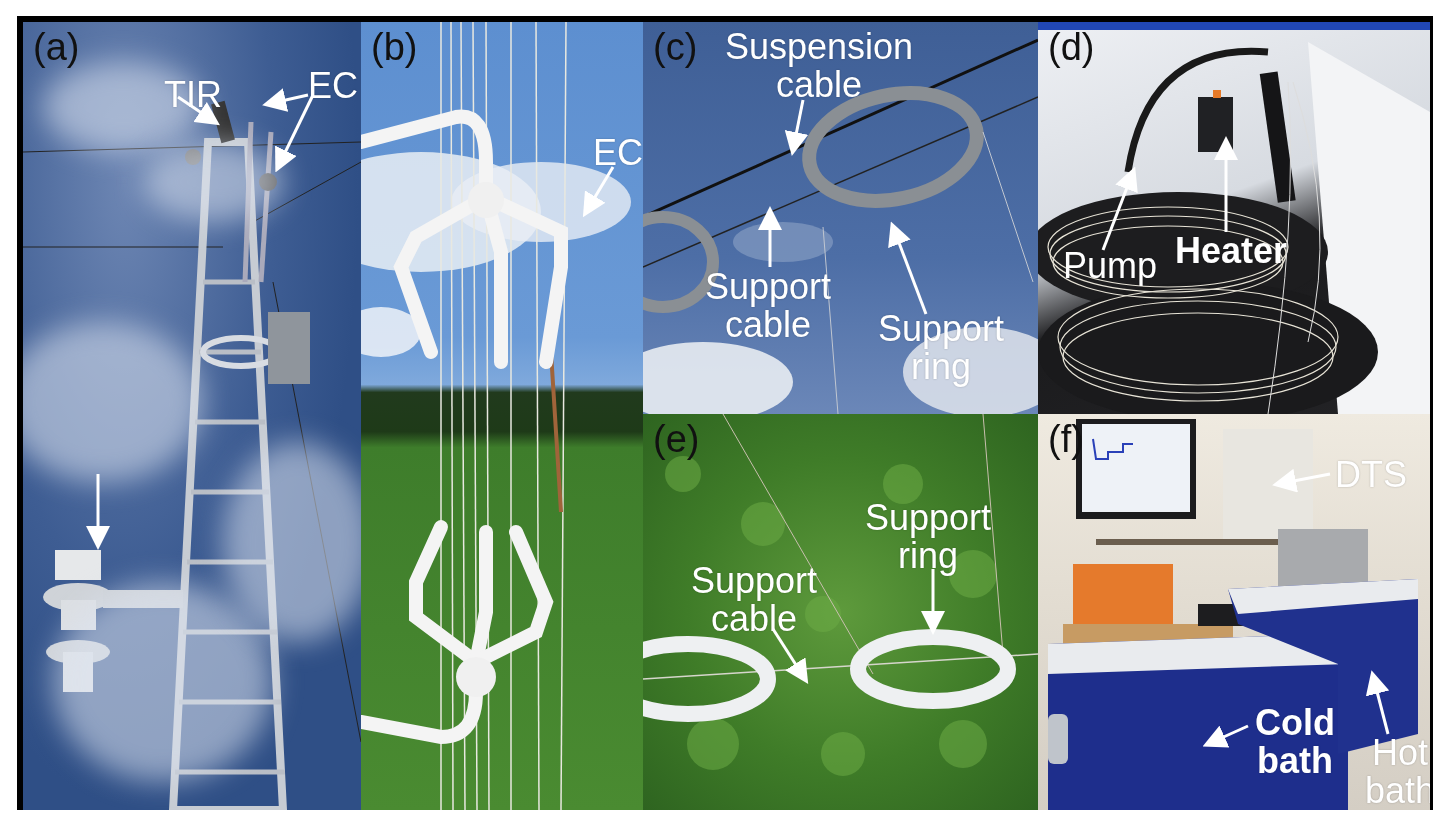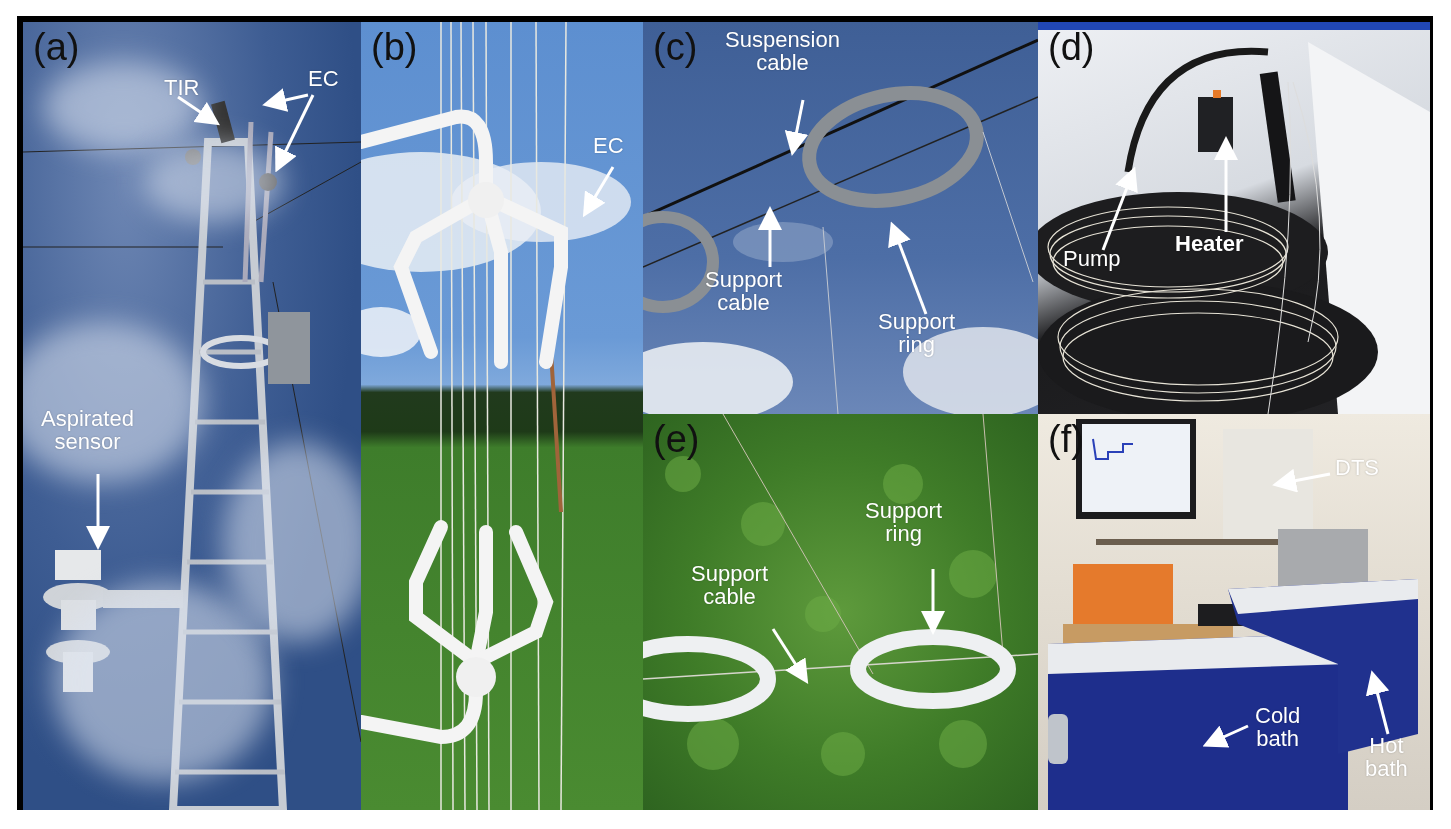--- a/index.html
+++ b/index.html
@@ -1,20 +1,20 @@
 <!DOCTYPE html>
 <html><head>
 <meta charset="utf-8">
 <style>
   html, body { margin:0; padding:0; background:#ffffff; }
   body { width:1451px; height:829px; position:relative; overflow:hidden; font-family:"Liberation Sans", sans-serif; }
   .frame { position:absolute; left:17px; top:16px; width:1410px; height:788px; border:3px solid #000; background:#000; }
   .panel { position:absolute; overflow:hidden; }
   .panel-letter { position:absolute; left:10px; top:6px; font-size:38px; color:#111; font-family:"Liberation Sans", sans-serif; line-height:1; }
-  .lbl { position:absolute; color:#fff; font-size:22px; line-height:1.05; text-align:center; white-space:nowrap; text-shadow:0 0 2px rgba(0,0,0,0.25); }
+  .lbl { position:absolute; color:#fff; font-size:36px; line-height:1.05; text-align:center; white-space:nowrap; text-shadow:0 0 2px rgba(0,0,0,0.25); }
   svg.arrow { position:absolute; left:0; top:0; overflow:visible; pointer-events:none; }
   
   #pa { left:3px; top:3px; width:338px; height:788px;
         background: radial-gradient(ellipse at 30% 20%, #6d86b3 0%, #3e5d93 45%, #2f4f86 70%),#3b5a91; }
   #pa .cloud { position:absolute; border-radius:50%; background:rgba(220,228,240,0.55); filter:blur(14px); }
   
   #pb { left:341px; top:3px; width:282px; height:788px;
         background: linear-gradient(#5d8fd0 0%, #6a9ad6 40%, #7fa9dc 46%, #213a1d 47%, #1e3a18 52%, #3e7d2b 54%, #4a8b31 100%); }
   
   #pc { left:623px; top:3px; width:395px; height:392px;
@@ -66,24 +66,20 @@
       <rect x="32" y="528" width="46" height="30" fill="#e6e8ea"></rect>
       <ellipse cx="55" cy="575" rx="35" ry="14" fill="#cfd3d8"></ellipse>
       <rect x="38" y="578" width="35" height="30" fill="#dcdfe3"></rect>
       <ellipse cx="55" cy="630" rx="32" ry="12" fill="#cfd3d8"></ellipse>
       <rect x="40" y="630" width="30" height="40" fill="#dfe2e6"></rect>
       <rect x="80" y="568" width="80" height="18" fill="#cdd1d6"></rect>
     </svg>
     <div class="panel-letter">(a)</div>
     <div class="lbl" style="left:141px;top:54px;">TIR</div>
     <div class="lbl" style="left:285px;top:45px;">EC</div>
-    <div class="lbl" style="left:18px;top:385px;">
-      <div>Aspirated</div>
-      <div>sensor</div>
-    </div>
     <svg class="arrow" width="338" height="788">
       <defs>
           <marker id="ah" markerWidth="8" markerHeight="8" refX="6" refY="4" orient="auto">
             <path d="M0,0 L8,4 L0,8 Z" fill="#fff"></path>
           </marker>
         </defs>
       <line x1="155" y1="75" x2="192" y2="100" stroke="#fff" stroke-width="3" marker-end="url(#ah)"></line>
       <line x1="285" y1="73" x2="245" y2="82" stroke="#fff" stroke-width="3" marker-end="url(#ah)"></line>
       <line x1="290" y1="73" x2="255" y2="145" stroke="#fff" stroke-width="3" marker-end="url(#ah)"></line>
       <line x1="75" y1="452" x2="75" y2="522" stroke="#fff" stroke-width="3" marker-end="url(#ah)"></line>
@@ -255,21 +251,21 @@
       <rect x="25" y="210" width="170" height="65" fill="#c79b63"></rect>
       <rect x="160" y="190" width="90" height="22" fill="#1d1d1f"></rect>
       <path d="M10,230 L290,220 L310,250 L310,396 L10,396 Z" fill="#1e2e8c"></path>
       <path d="M10,230 L290,220 L310,250 L10,260 Z" fill="#e9ebee"></path>
       <path d="M190,175 L380,165 L380,320 L300,340 L300,250 L200,210 Z" fill="#20318e"></path>
       <path d="M190,175 L380,165 L380,185 L200,200 Z" fill="#e9ebee"></path>
       <rect x="10" y="300" width="20" height="50" rx="6" fill="#bfc4cb"></rect>
     </svg>
     <div class="panel-letter">(f)</div>
     <div class="lbl" style="left:297px;top:42px;">DTS</div>
-    <div class="lbl" style="left:217px;top:290px;">
+    <div class="lbl" style="left:217px;top:290px;font-weight:bold;">
       <div>Cold</div>
       <div>bath</div>
     </div>
     <div class="lbl" style="left:327px;top:320px;">
       <div>Hot</div>
       <div>bath</div>
     </div>
     <svg class="arrow" width="392" height="396">
       <defs>
           <marker id="ahf" markerWidth="8" markerHeight="8" refX="6" refY="4" orient="auto">

